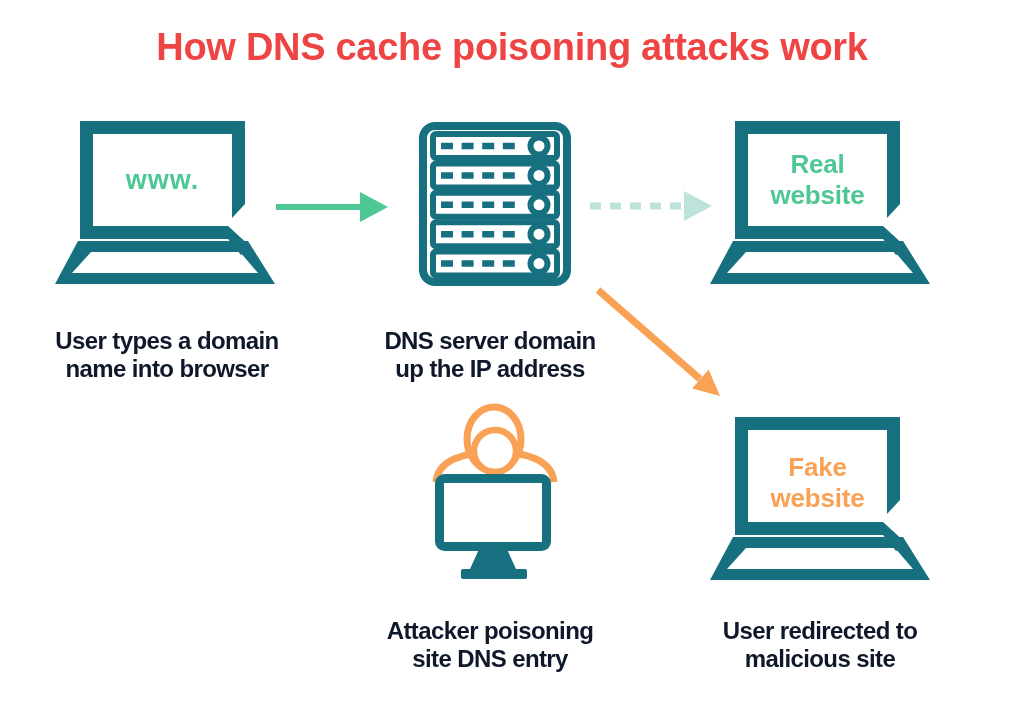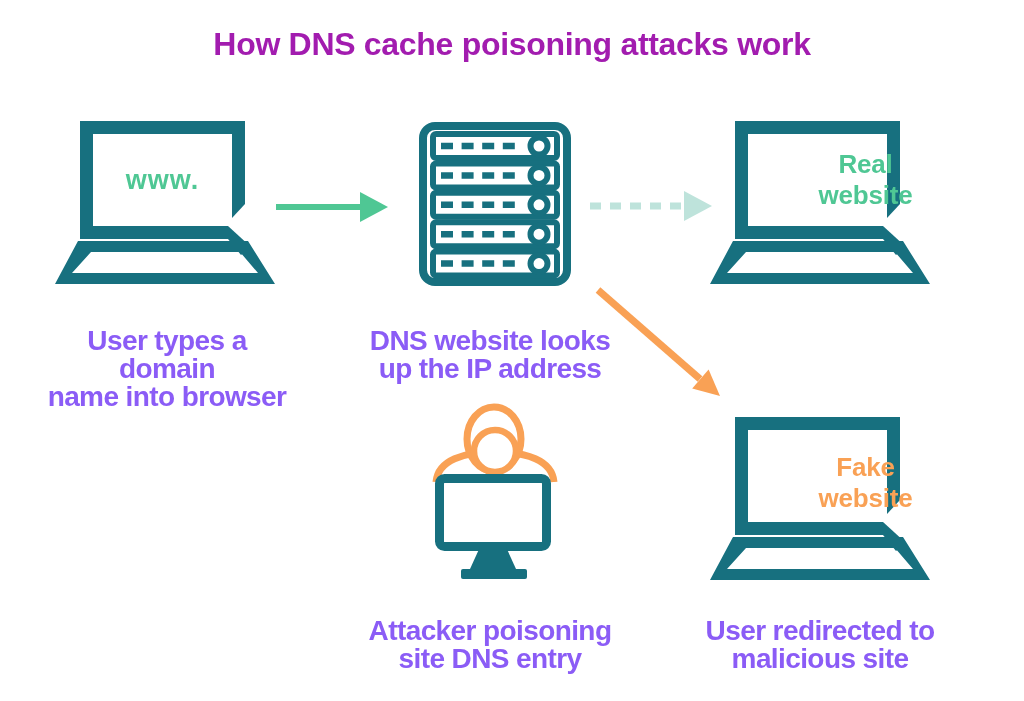--- a/index.html
+++ b/index.html
@@ -3,37 +3,37 @@
 <meta charset="utf-8">
 <style>
   html,body { margin:0; padding:0; background:#ffffff; }
   .canvas {
     position:relative; width:1024px; height:701px; background:#ffffff;
     font-family:"Liberation Sans", sans-serif; font-weight:bold; overflow:hidden;
   }
   .abs { position:absolute; }
   .title {
     left:0; top:26px; width:100%; text-align:center;
-    font-size:32px; letter-spacing:-0.3px; color:#a21caf;
+    font-size:38px; letter-spacing:-0.3px; color:#ef4444;
   }
   .caption {
-    width:260px; text-align:center; font-size:28px; line-height:28px;
-    letter-spacing:-0.6px; color:#8b5cf6;
+    width:260px; text-align:center; font-size:24px; line-height:28px;
+    letter-spacing:-0.6px; color:#0f172a;
   }
   .caption span { display:block; }
   .node { position:absolute; }
   .screen-label {
     position:absolute; display:flex; align-items:center; justify-content:center;
     text-align:center; left:38px; top:13px; width:139px; height:92px;
   }
   .screen-label span { display:block; }
   .green-text  { color:#4FC794; }
   .orange-text { color:#F9A155;margin-top:7px; }
   .www-label   { font-size:27px; letter-spacing:1px; }
-  .site-label  { font-size:26px; line-height:31px; letter-spacing:-0.2px;padding-left:48px; }
+  .site-label  { font-size:26px; line-height:31px; letter-spacing:-0.2px; }
   .teal-fill   { fill:#17707F; }
   svg { display:block; }
 </style>
 </head>
 <body>
 
 <div class="canvas">
 
   <div class="abs title">How DNS cache poisoning attacks work</div>
 
@@ -98,21 +98,21 @@
       </div>
     </div>
   </div>
 
   <div class="abs caption" style="left:37px; top:327px;">
     <span>User types a domain</span>
     <span>name into browser</span>
   </div>
 
   <div class="abs caption" style="left:360px; top:327px;">
-    <span>DNS website looks</span>
+    <span>DNS server domain</span>
     <span>up the IP address</span>
   </div>
 
   <svg class="abs" style="left:592px; top:284px;" width="140" height="122" viewBox="0 0 140 122">
     <line x1="6" y1="6" x2="108" y2="95" stroke="#F9A155" stroke-width="7"></line>
     <polygon points="128,112 100.2,104.4 116.6,85.6" fill="#F9A155"></polygon>
   </svg>
 
   <div class="node" style="left:428px; top:402px; width:160px; height:180px;">
     <svg width="160" height="180" viewBox="0 0 160 180">

